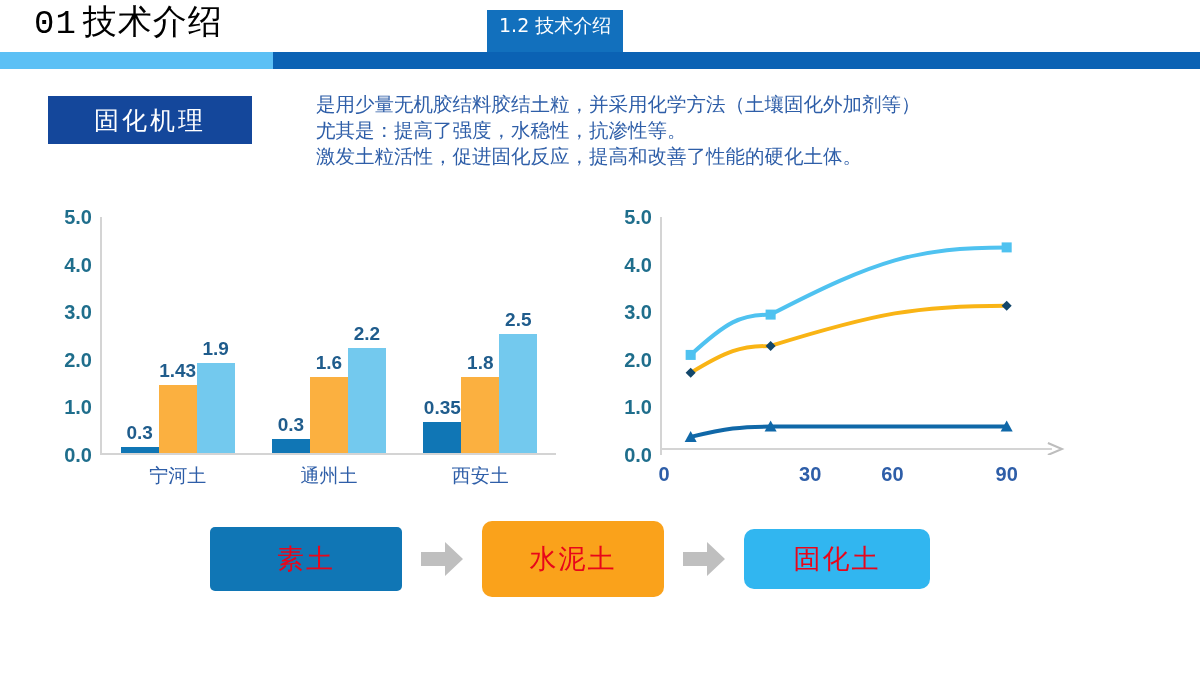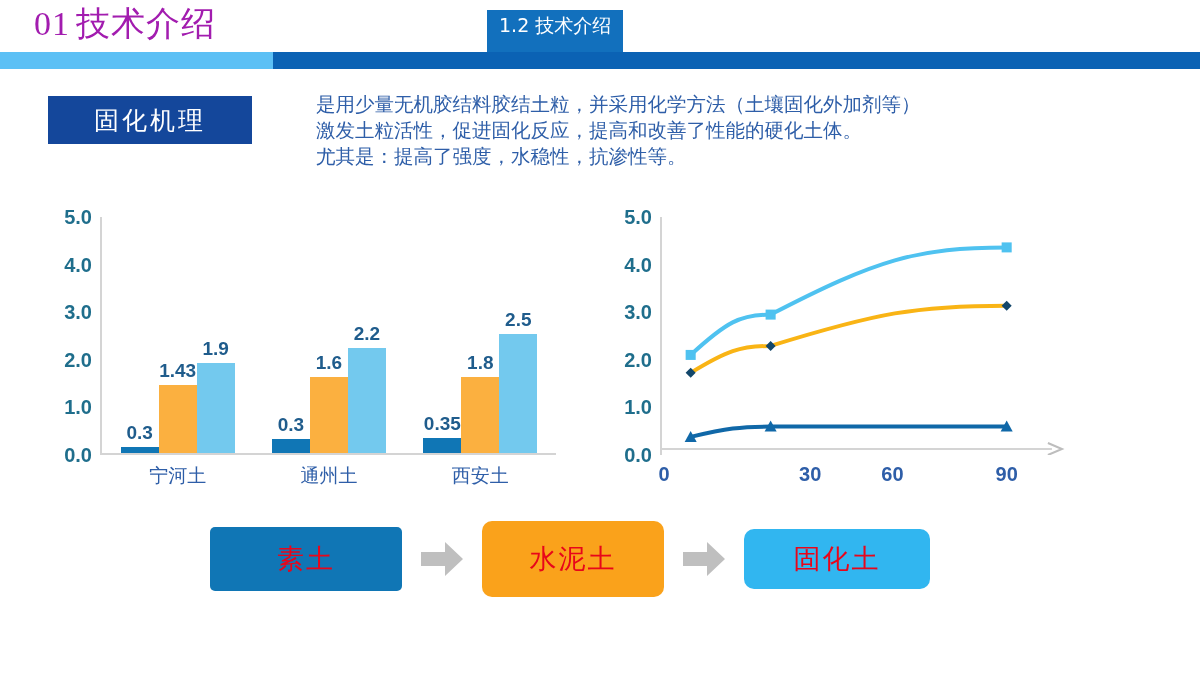--- a/index.html
+++ b/index.html
@@ -6,23 +6,23 @@
   body{
     width:1200px;height:675px;background:#ffffff;
     font-family:"Liberation Sans","DejaVu Sans",sans-serif;
     overflow:hidden;position:relative;
   }
   .slide{position:absolute;inset:0;background:#fff;}
 
   
   .hdr-title{
     position:absolute;left:34px;top:2px;
-    font-size:34px;line-height:44px;color:#a21caf;
+    font-size:34px;line-height:44px;color:#000000;
     letter-spacing:1px;white-space:nowrap;
-    font-family:Liberation Serif, serif;
+    font-family:Liberation Mono, monospace;
   }
   .hdr-title .num{font-weight:400;margin-right:6px;}
   .hdr-tag{
     position:absolute;left:487px;top:10px;
     background:#1270BD;color:#ffffff;
     font-size:19px;line-height:30px;height:44px;
     padding:0 12px;white-space:nowrap;
     font-family:"DejaVu Sans","Liberation Sans",sans-serif;
   }
   .rule{position:absolute;left:0;top:52px;height:17px;width:1200px;}
@@ -112,22 +112,22 @@
   <div class="hdr-tag">1.2  技术介绍</div>
 
   <div class="rule">
     <div class="rule-l"></div>
     <div class="rule-r"></div>
   </div>
 
   <div class="mech-box">固化机理</div>
   <div class="mech-text">
     <p>是用少量无机胶结料胶结土粒，并采用化学方法（土壤固化外加剂等）</p>
+    <p>尤其是：提高了强度，水稳性，抗渗性等。</p>
     <p>激发土粒活性，促进固化反应，提高和改善了性能的硬化土体。</p>
-    <p>尤其是：提高了强度，水稳性，抗渗性等。</p>
   </div>
 
   <div class="chart bar-chart">
     <div class="ytrack" id="bar-ylabels">
         <div class="ylab" style="top: 12px;">5.0</div>
         <div class="ylab" style="top: 59.6px;">4.0</div>
         <div class="ylab" style="top: 107.2px;">3.0</div>
         <div class="ylab" style="top: 154.8px;">2.0</div>
         <div class="ylab" style="top: 202.4px;">1.0</div>
         <div class="ylab" style="top: 250px;">0.0</div>
@@ -152,21 +152,21 @@
               <span class="v">0.3</span>
             </div>
             <div class="bar b1" style="height: 76.16px;">
               <span class="v">1.6</span>
             </div>
             <div class="bar b2" style="height: 104.72px;">
               <span class="v">2.2</span>
             </div>
           </div>
           <div class="group">
-            <div class="bar b0" style="height: 15px; text-align: right;">
+            <div class="bar b0" style="height: 31px; text-align: right;">
               <span class="v">0.35</span>
             </div>
             <div class="bar b1" style="height: 76px;">
               <span class="v">1.8</span>
             </div>
             <div class="bar b2" style="height: 119px;">
               <span class="v">2.5</span>
             </div>
           </div>
         </div>

